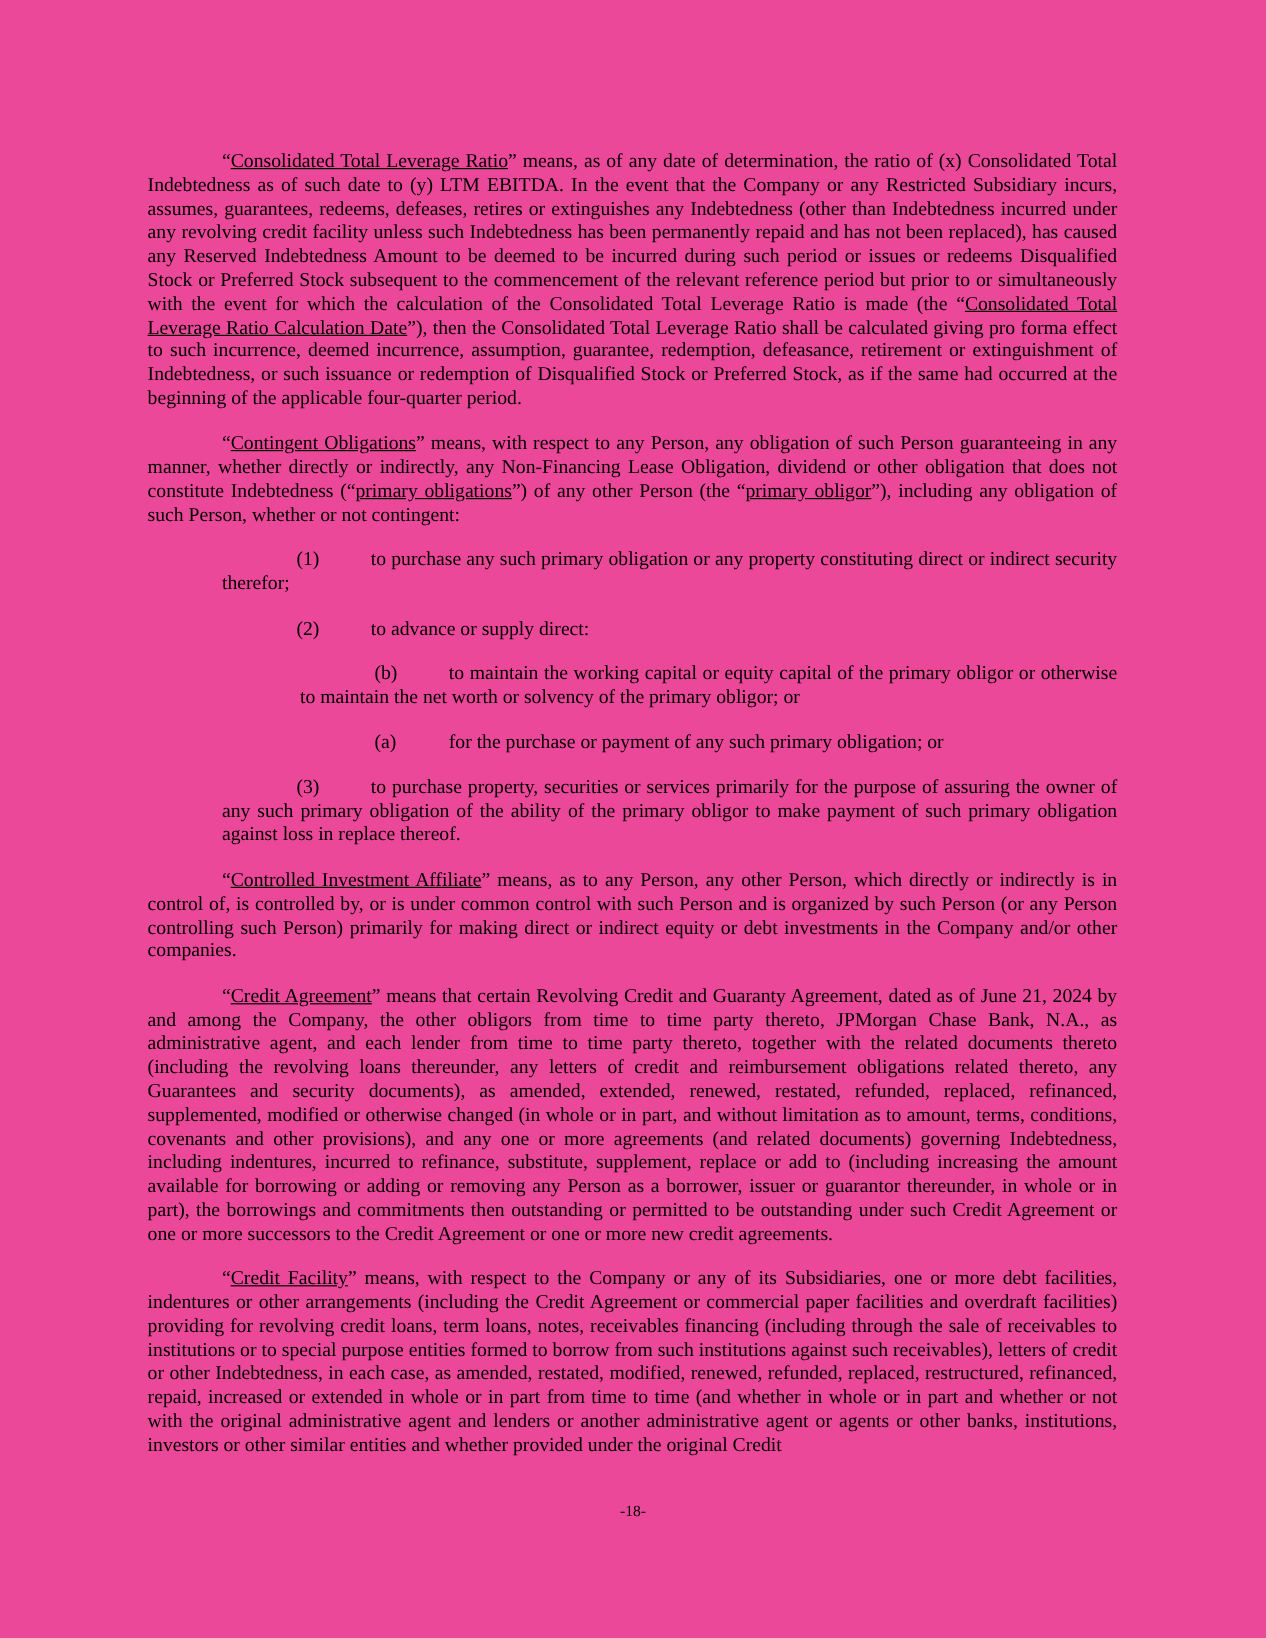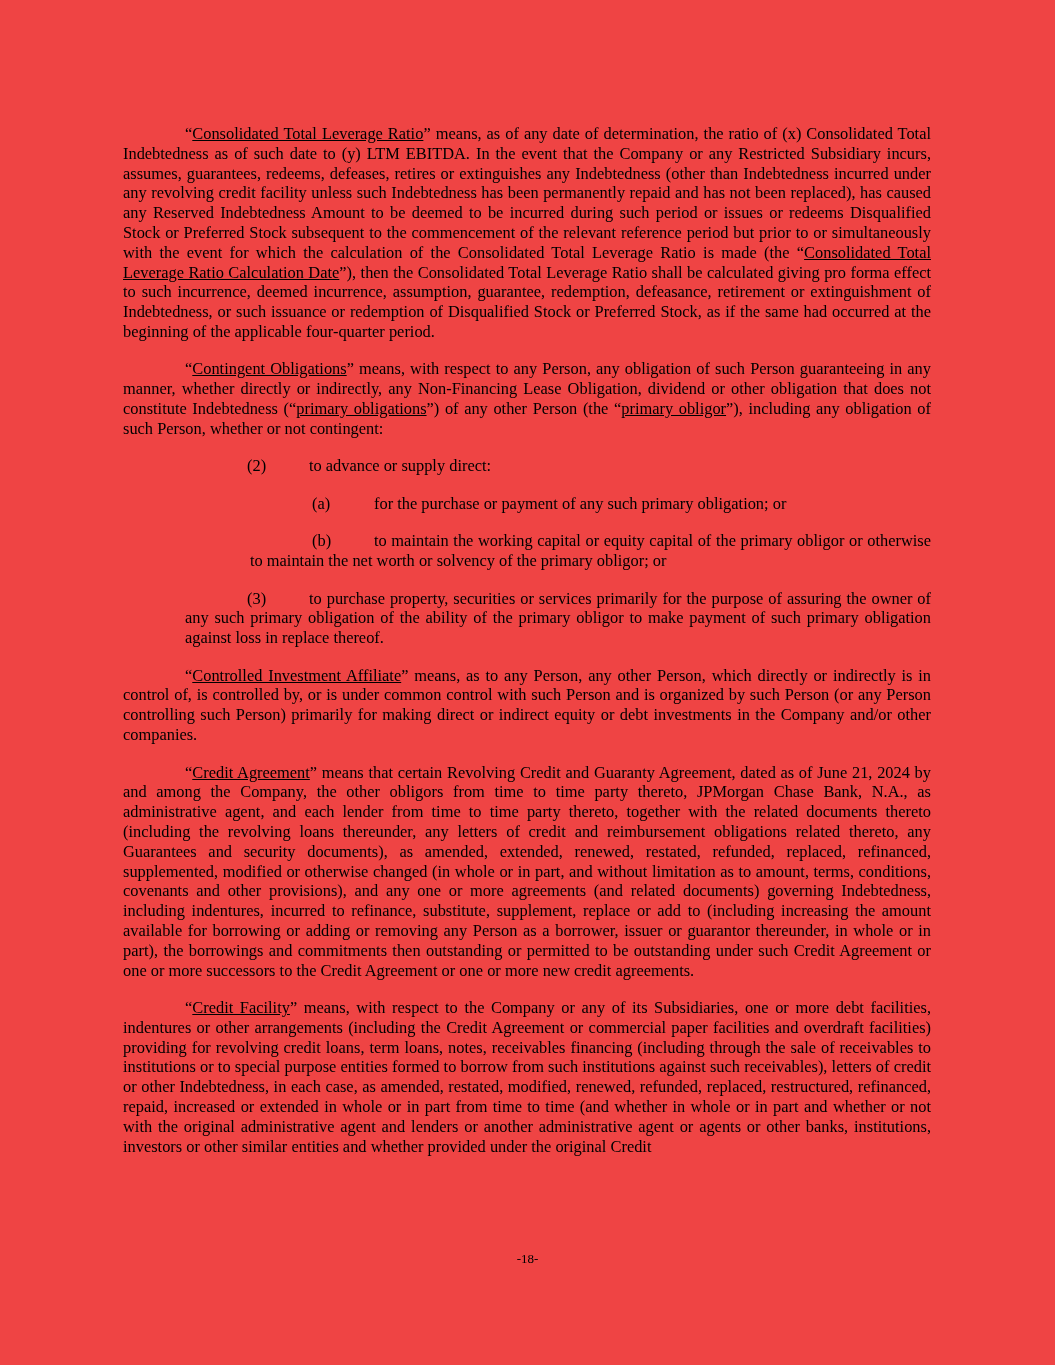--- a/index.html
+++ b/index.html
@@ -12,21 +12,21 @@
     height: 1365px;
     position: relative;
     color: #000000;
     font-family: "Liberation Serif", "DejaVu Serif", serif;
   }
   .page {
     position: absolute;
     left: 0; top: 0;
     width: 1055px;
     height: 1365px;
-    background: #ef4444;
+    background: #ec4899;
     overflow: hidden;
   }
   .doc-body {
     position: absolute;
     left: 123px;
     top: 124px;
     width: 808px;
     font-size: 16.4px;
     line-height: 19.8px;
     text-align: justify;
@@ -67,22 +67,23 @@
     line-height: 19.8px;
   }
 </style>
 </head>
 <body>
 
 <div class="page">
   <div class="doc-body" id="doc-body">
       <p class="para"><span>“</span><span class="u">Consolidated Total Leverage Ratio</span><span>” means, as of any date of determination, the ratio of (x) Consolidated Total Indebtedness as of such date to (y) LTM EBITDA. In the event that the Company or any Restricted Subsidiary incurs, assumes, guarantees, redeems, defeases, retires or extinguishes any Indebtedness (other than Indebtedness incurred under any revolving credit facility unless such Indebtedness has been permanently repaid and has not been replaced), has caused any Reserved Indebtedness Amount to be deemed to be incurred during such period or issues or redeems Disqualified Stock or Preferred Stock subsequent to the commencement of the relevant reference period but prior to or simultaneously with the event for which the calculation of the Consolidated Total Leverage Ratio is made (the “</span><span class="u">Consolidated Total Leverage Ratio Calculation Date</span><span>”), then the Consolidated Total Leverage Ratio shall be calculated giving pro forma effect to such incurrence, deemed incurrence, assumption, guarantee, redemption, defeasance, retirement or extinguishment of Indebtedness, or such issuance or redemption of Disqualified Stock or Preferred Stock, as if the same had occurred at the beginning of the applicable four-quarter period.</span></p>
       <p class="para"><span>“</span><span class="u">Contingent Obligations</span><span>” means, with respect to any Person, any obligation of such Person guaranteeing in any manner, whether directly or indirectly, any Non-Financing Lease Obligation, dividend or other obligation that does not constitute Indebtedness (“</span><span class="u">primary obligations</span><span>”) of any other Person (the “</span><span class="u">primary obligor</span><span>”), including any obligation of such Person, whether or not contingent:</span></p>
+      <p class="li1"><span class="label">(1)</span><span>to purchase any such primary obligation or any property constituting direct or indirect security therefor;</span></p>
       <p class="li1"><span class="label">(2)</span><span>to advance or supply direct:</span></p>
+      <p class="li2"><span class="label">(b)</span><span>to maintain the working capital or equity capital of the primary obligor or otherwise to maintain the net worth or solvency of the primary obligor; or</span></p>
       <p class="li2"><span class="label">(a)</span><span>for the purchase or payment of any such primary obligation; or</span></p>
-      <p class="li2"><span class="label">(b)</span><span>to maintain the working capital or equity capital of the primary obligor or otherwise to maintain the net worth or solvency of the primary obligor; or</span></p>
       <p class="li1"><span class="label">(3)</span><span>to purchase property, securities or services primarily for the purpose of assuring the owner of any such primary obligation of the ability of the primary obligor to make payment of such primary obligation against loss in replace thereof.</span></p>
       <p class="para"><span>“</span><span class="u">Controlled Investment Affiliate</span><span>” means, as to any Person, any other Person, which directly or indirectly is in control of, is controlled by, or is under common control with such Person and is organized by such Person (or any Person controlling such Person) primarily for making direct or indirect equity or debt investments in the Company and/or other companies.</span></p>
       <p class="para"><span>“</span><span class="u">Credit Agreement</span><span>” means that certain Revolving Credit and Guaranty Agreement, dated as of June 21, 2024 by and among the Company, the other obligors from time to time party thereto, JPMorgan Chase Bank, N.A., as administrative agent, and each lender from time to time party thereto, together with the related documents thereto (including the revolving loans thereunder, any letters of credit and reimbursement obligations related thereto, any Guarantees and security documents), as amended, extended, renewed, restated, refunded, replaced, refinanced, supplemented, modified or otherwise changed (in whole or in part, and without limitation as to amount, terms, conditions, covenants and other provisions), and any one or more agreements (and related documents) governing Indebtedness, including indentures, incurred to refinance, substitute, supplement, replace or add to (including increasing the amount available for borrowing or adding or removing any Person as a borrower, issuer or guarantor thereunder, in whole or in part), the borrowings and commitments then outstanding or permitted to be outstanding under such Credit Agreement or one or more successors to the Credit Agreement or one or more new credit agreements.</span></p>
       <p class="para"><span>“</span><span class="u">Credit Facility</span><span>” means, with respect to the Company or any of its Subsidiaries, one or more debt facilities, indentures or other arrangements (including the Credit Agreement or commercial paper facilities and overdraft facilities) providing for revolving credit loans, term loans, notes, receivables financing (including through the sale of receivables to institutions or to special purpose entities formed to borrow from such institutions against such receivables), letters of credit or other Indebtedness, in each case, as amended, restated, modified, renewed, refunded, replaced, restructured, refinanced, repaid, increased or extended in whole or in part from time to time (and whether in whole or in part and whether or not with the original administrative agent and lenders or another administrative agent or agents or other banks, institutions, investors or other similar entities and whether provided under the original Credit</span></p>
     </div>
   <div class="footer">-18-</div>
 </div>
 
 </body></html>

